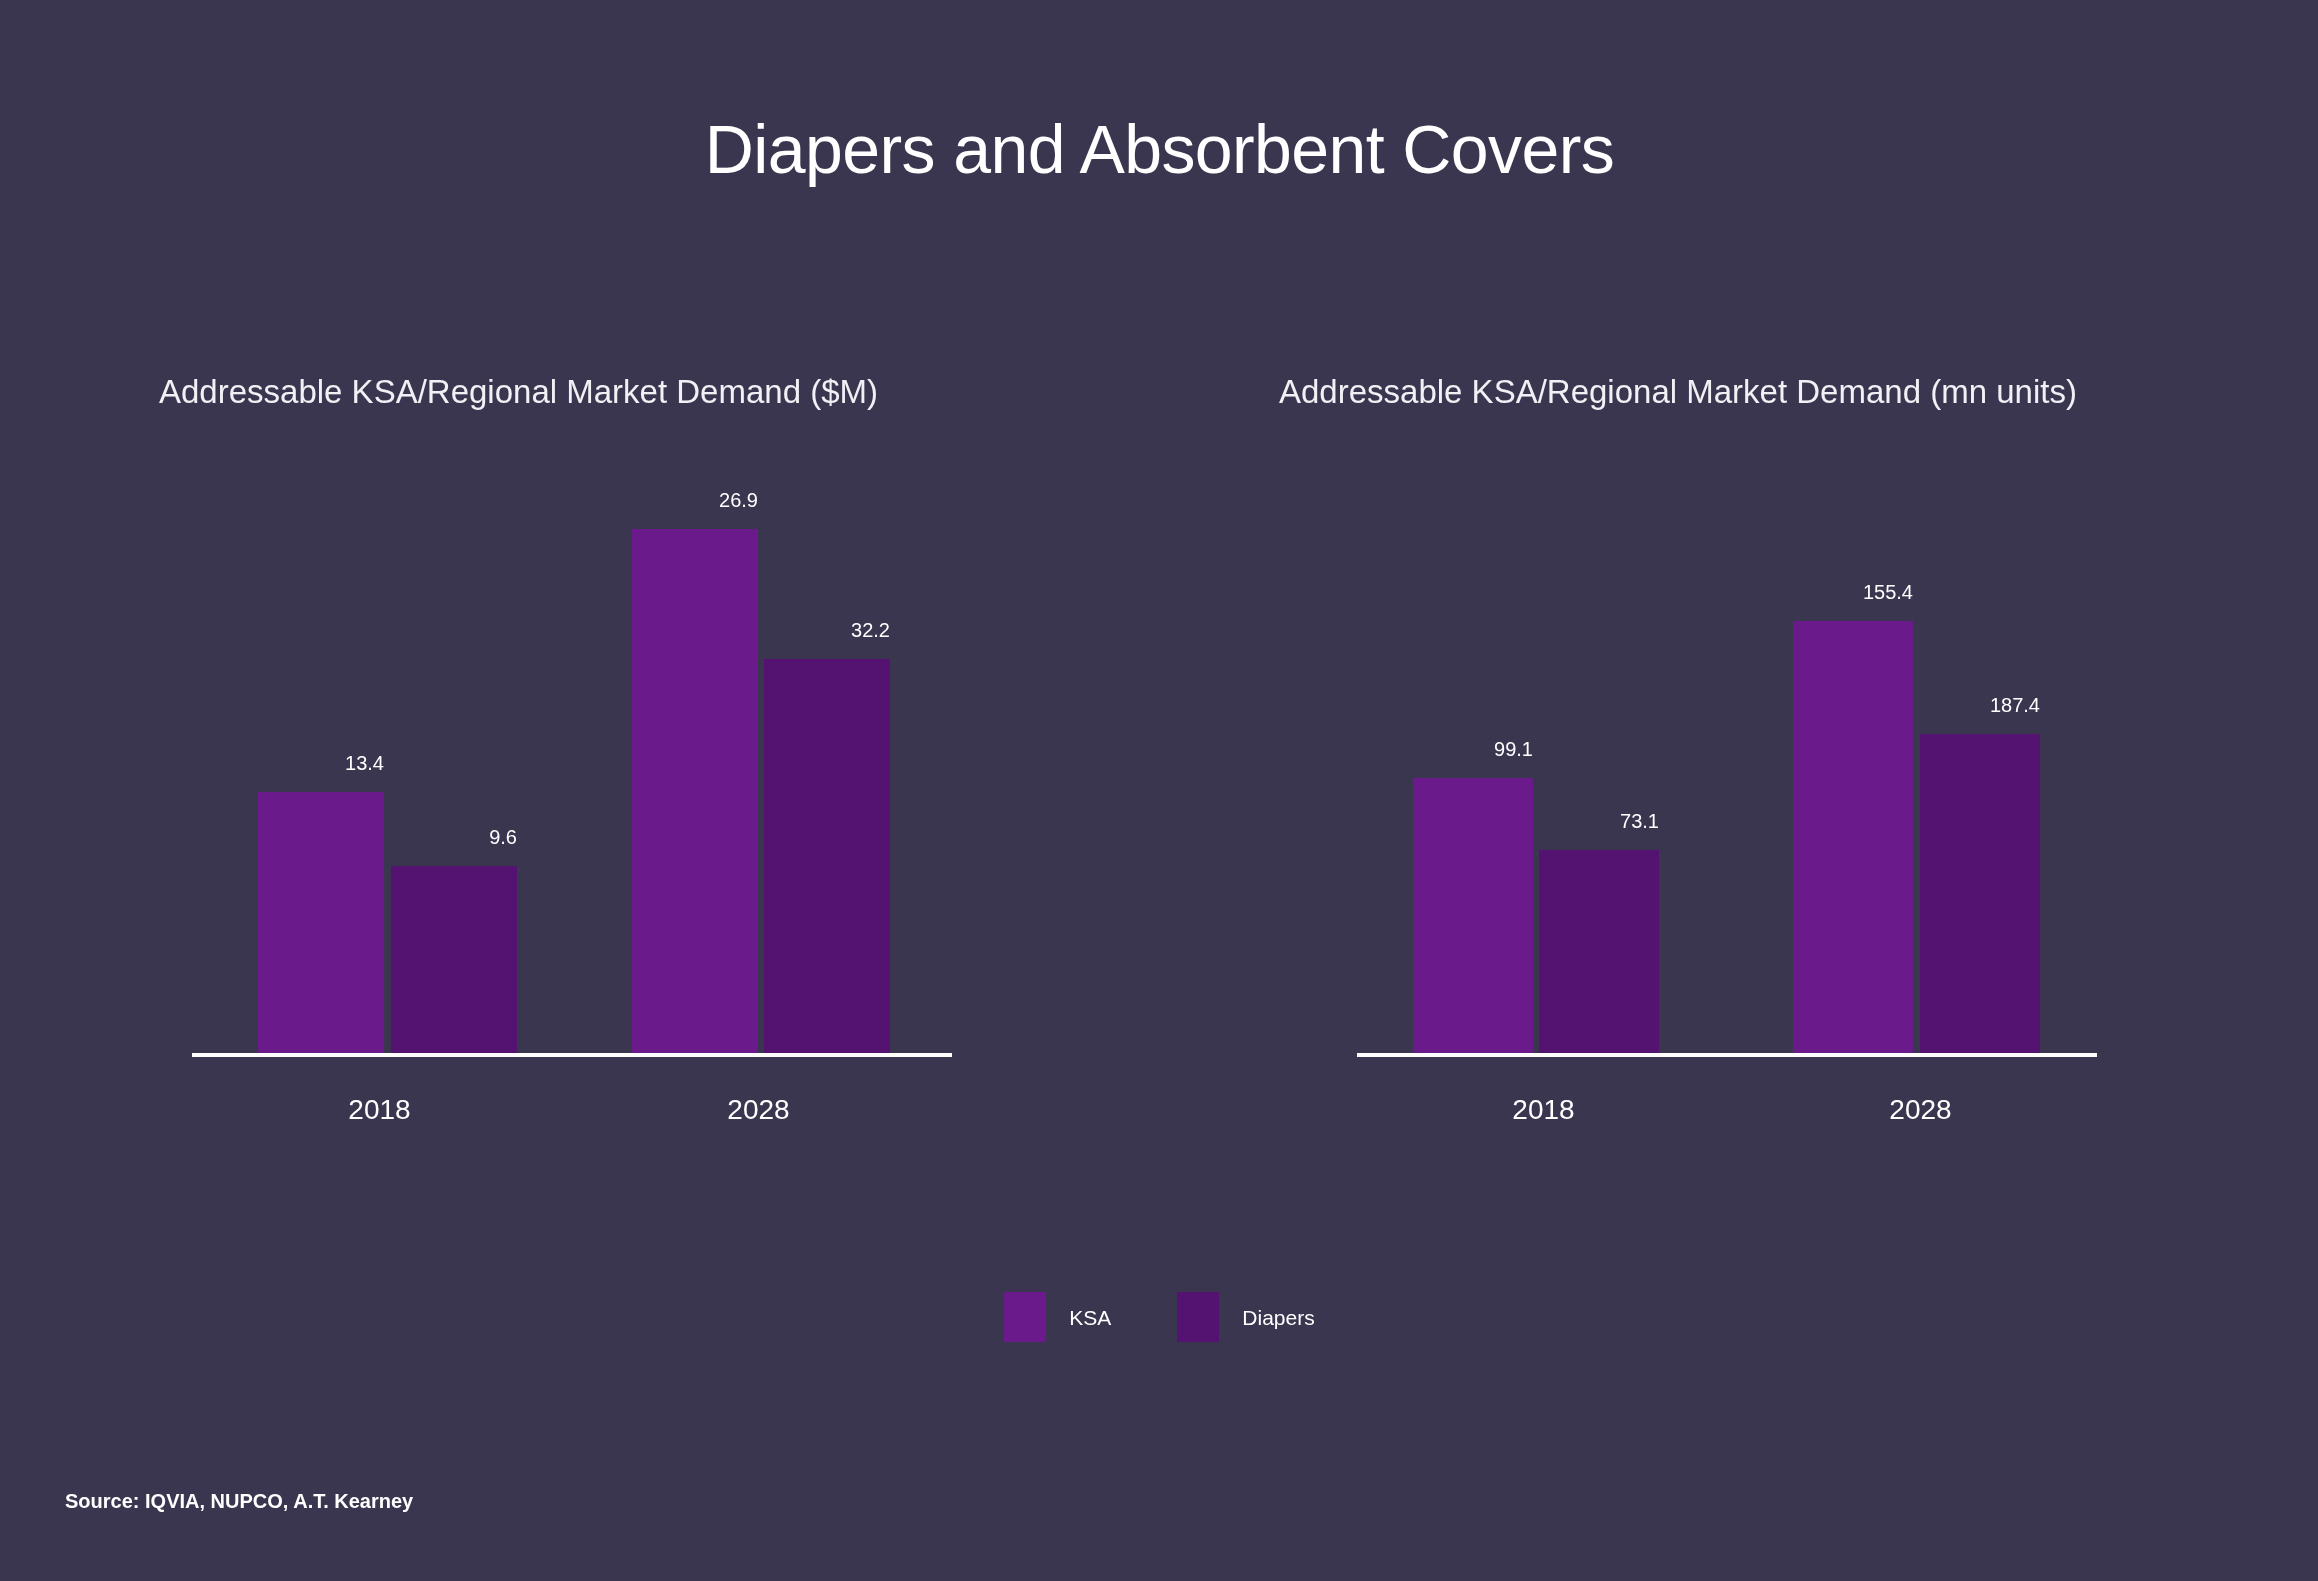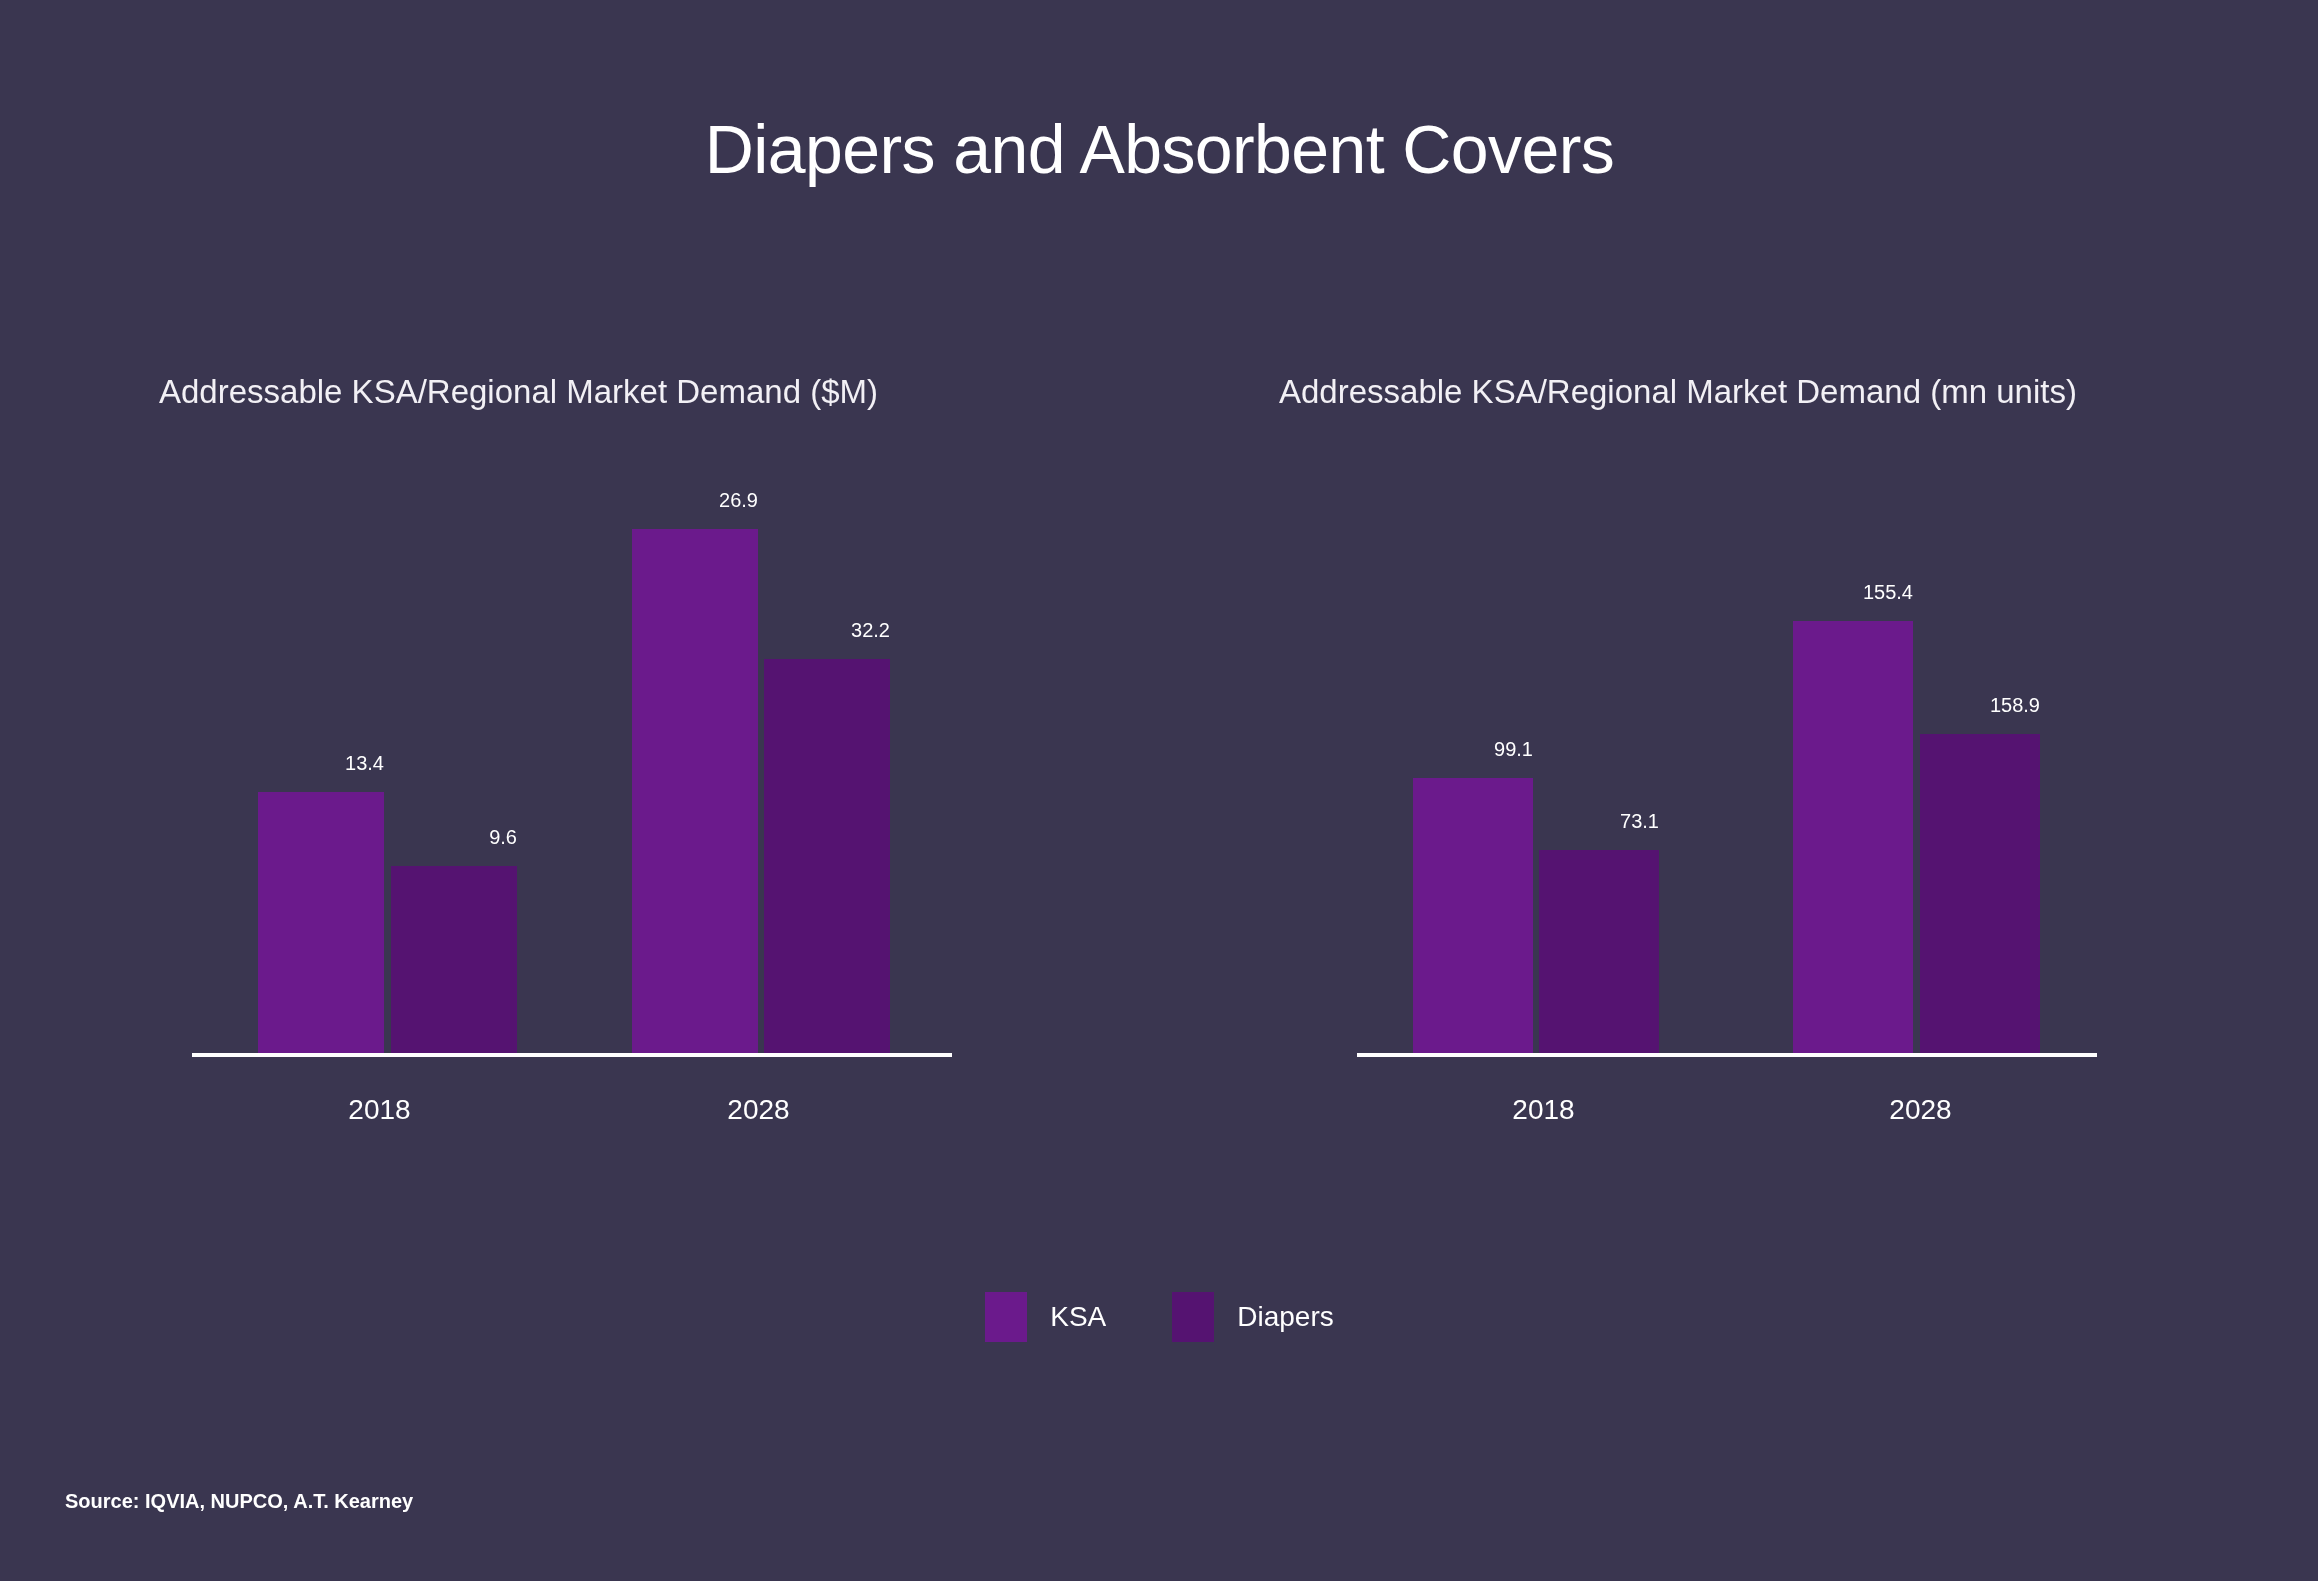--- a/index.html
+++ b/index.html
@@ -98,21 +98,21 @@
     top: 1292px;
     left: 0;
     width: 2319px;
     display: flex;
     justify-content: center;
     align-items: center;
     gap: 66px;
   }
   .legend-item { display: flex; align-items: center; gap: 23px; }
   .legend-swatch { width: 42px; height: 50px; }
-  .legend-text { font-size: 28px; color: #ffffff; line-height: 1; }
+  .legend-text { font-size: 21px; color: #ffffff; line-height: 1; }
 
   
   .source-note {
     position: absolute;
     left: 65px;
     top: 1490px;
     font-size: 20px;
     font-weight: bold;
     color: #ffffff;
     white-space: nowrap;
@@ -149,21 +149,21 @@
   <div class="axis-line axis-right"></div>
 
   <div class="bar bar-ksa" style="left:97px;  width:120px; height:275px;"></div>
   <div class="bar bar-export" style="left:223px;  width:120px; height:203px;"></div>
   <div class="bar bar-ksa" style="left:477px;  width:120px; height:432px;"></div>
   <div class="bar bar-export" style="left:604px; width:120px; height:319px;"></div>
 
   <div class="bar-label" style="left:97px;  width:120px; bottom:298px;">99.1</div>
   <div class="bar-label" style="left:223px;  width:120px; bottom:226px;">73.1</div>
   <div class="bar-label" style="left:477px;  width:120px; bottom:455px;">155.4</div>
-  <div class="bar-label" style="left:604px; width:120px; bottom:342px;">158.9</div>
+  <div class="bar-label" style="left:604px; width:120px; bottom:342px;">187.4</div>
 </div>
 
 <div class="ticks-row">
   <div class="tick-label" style="left:325px;  width:109px;">2018</div>
   <div class="tick-label" style="left:704px; width:109px;">2028</div>
   <div class="tick-label" style="left:1489px; width:109px;">2018</div>
   <div class="tick-label" style="left:1866px; width:109px;">2028</div>
 </div>
 
 <div class="legend">

